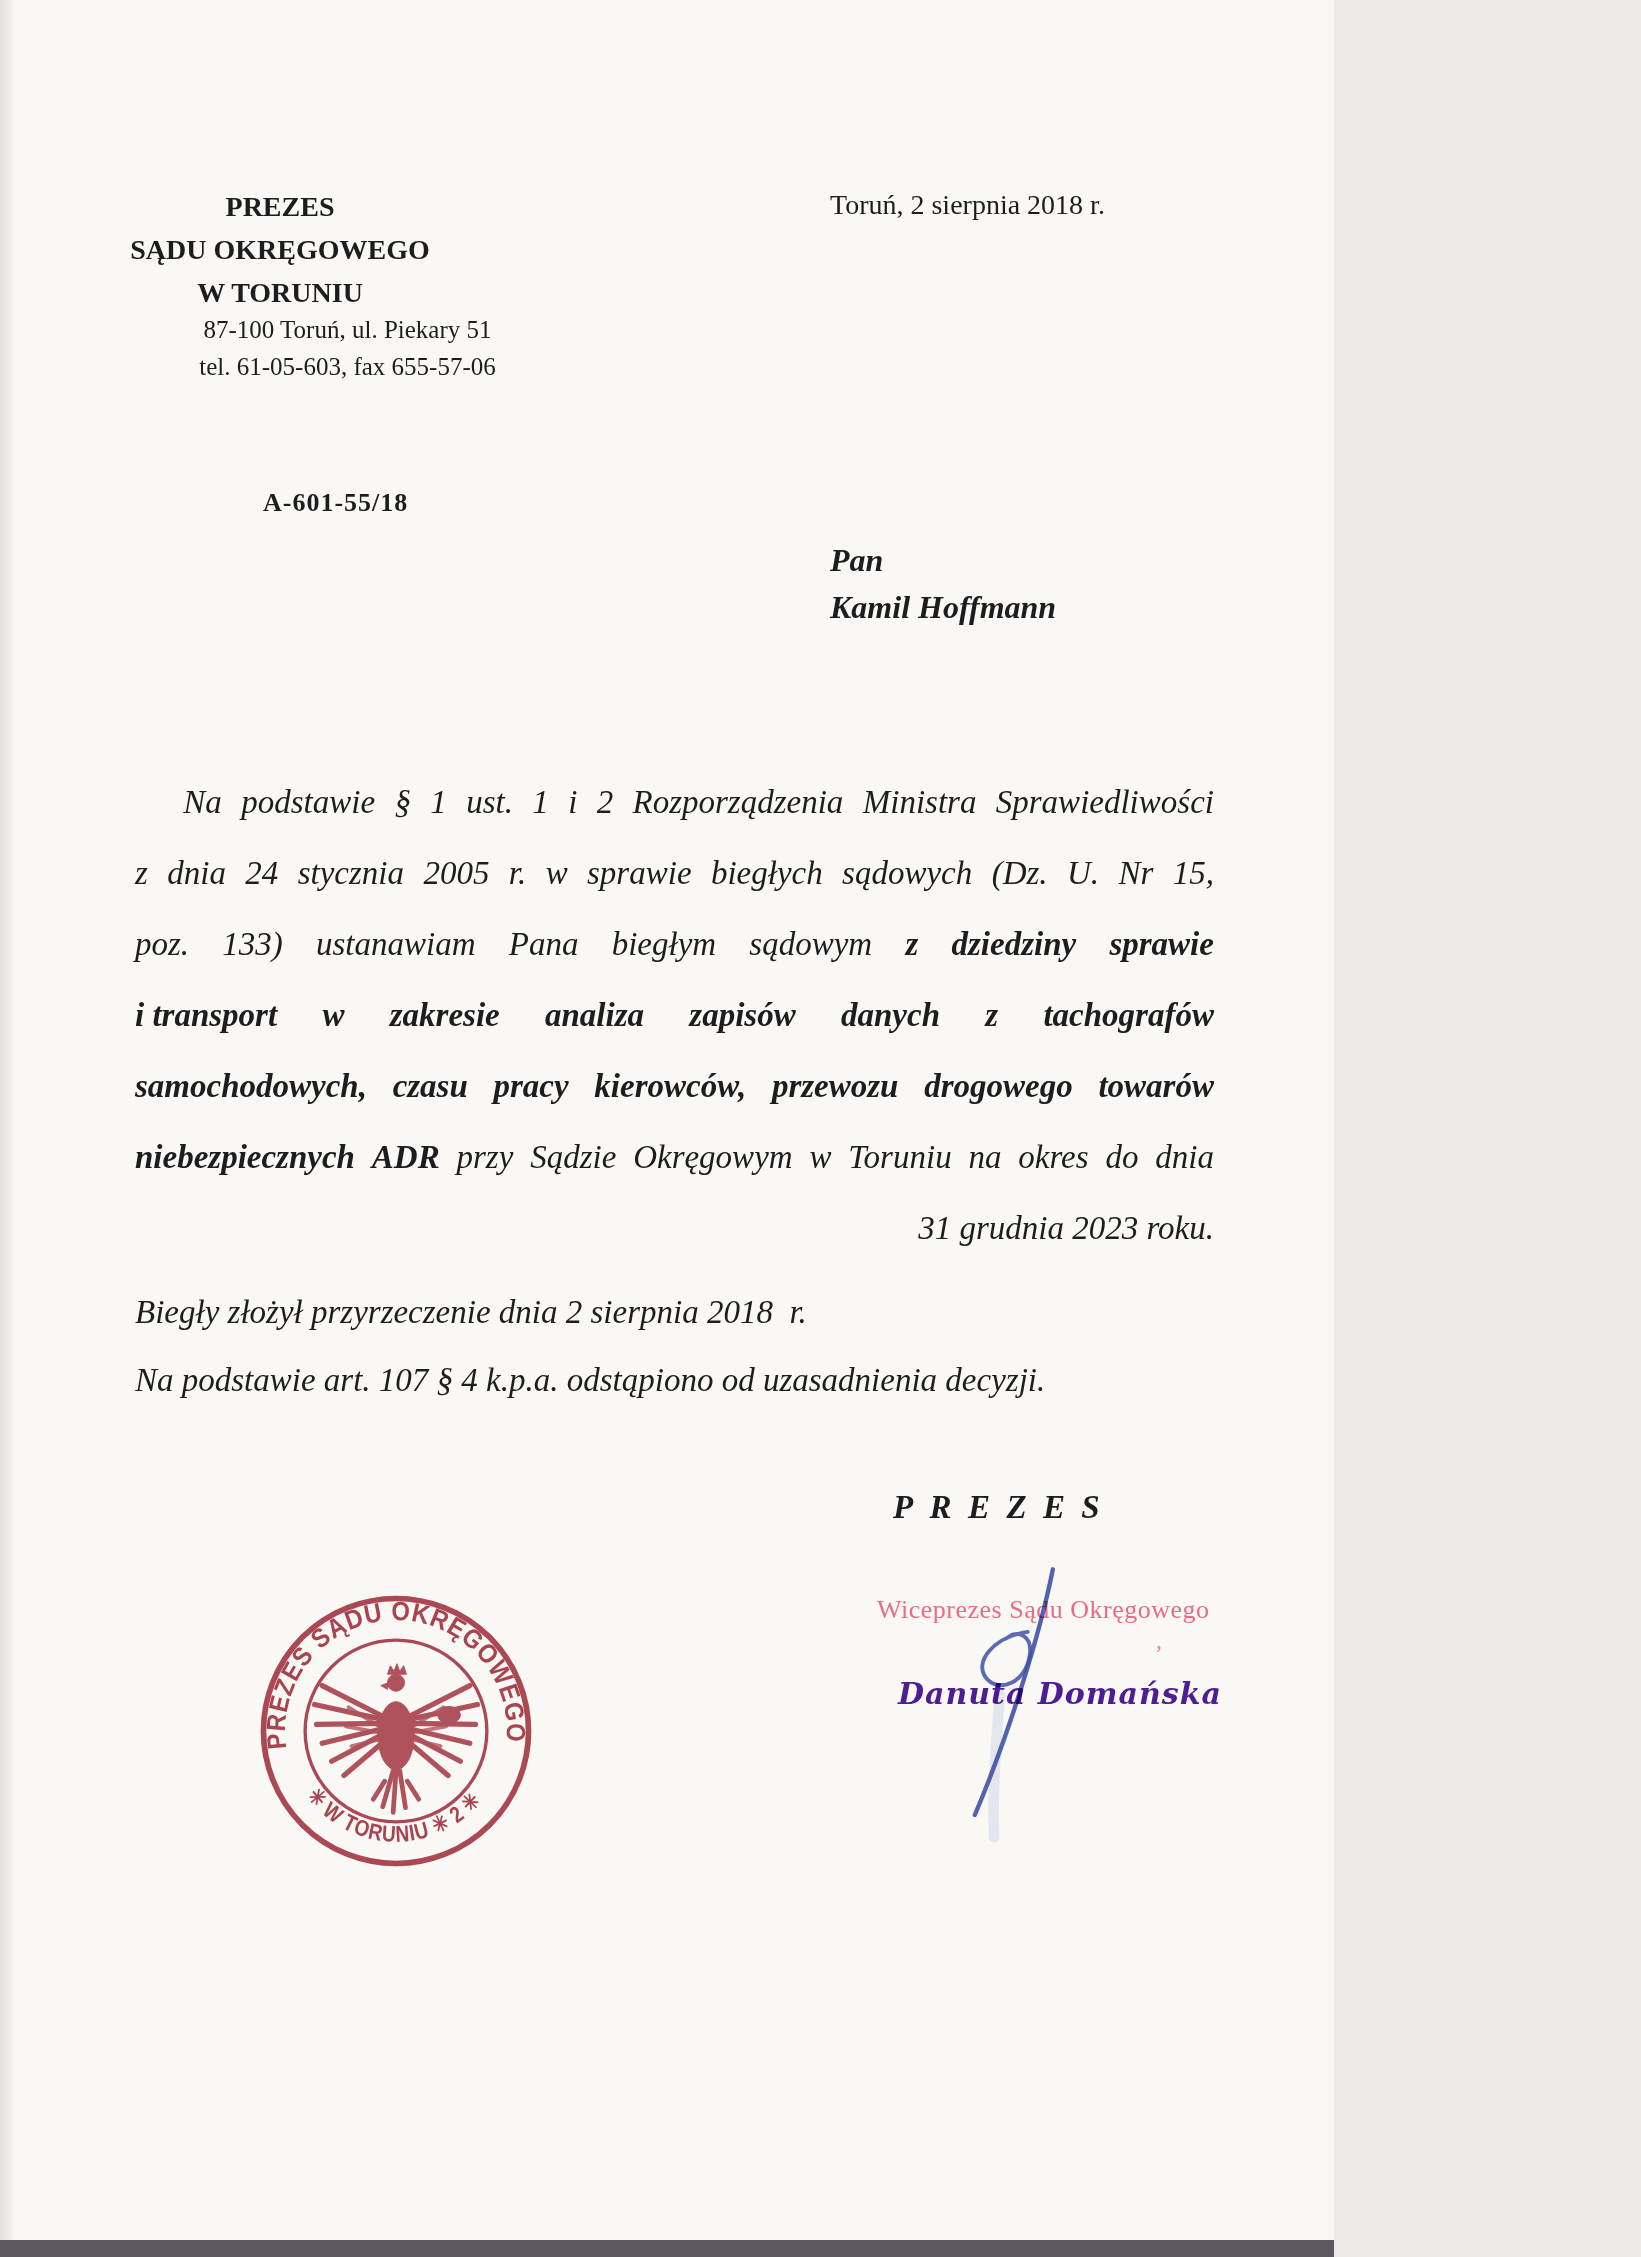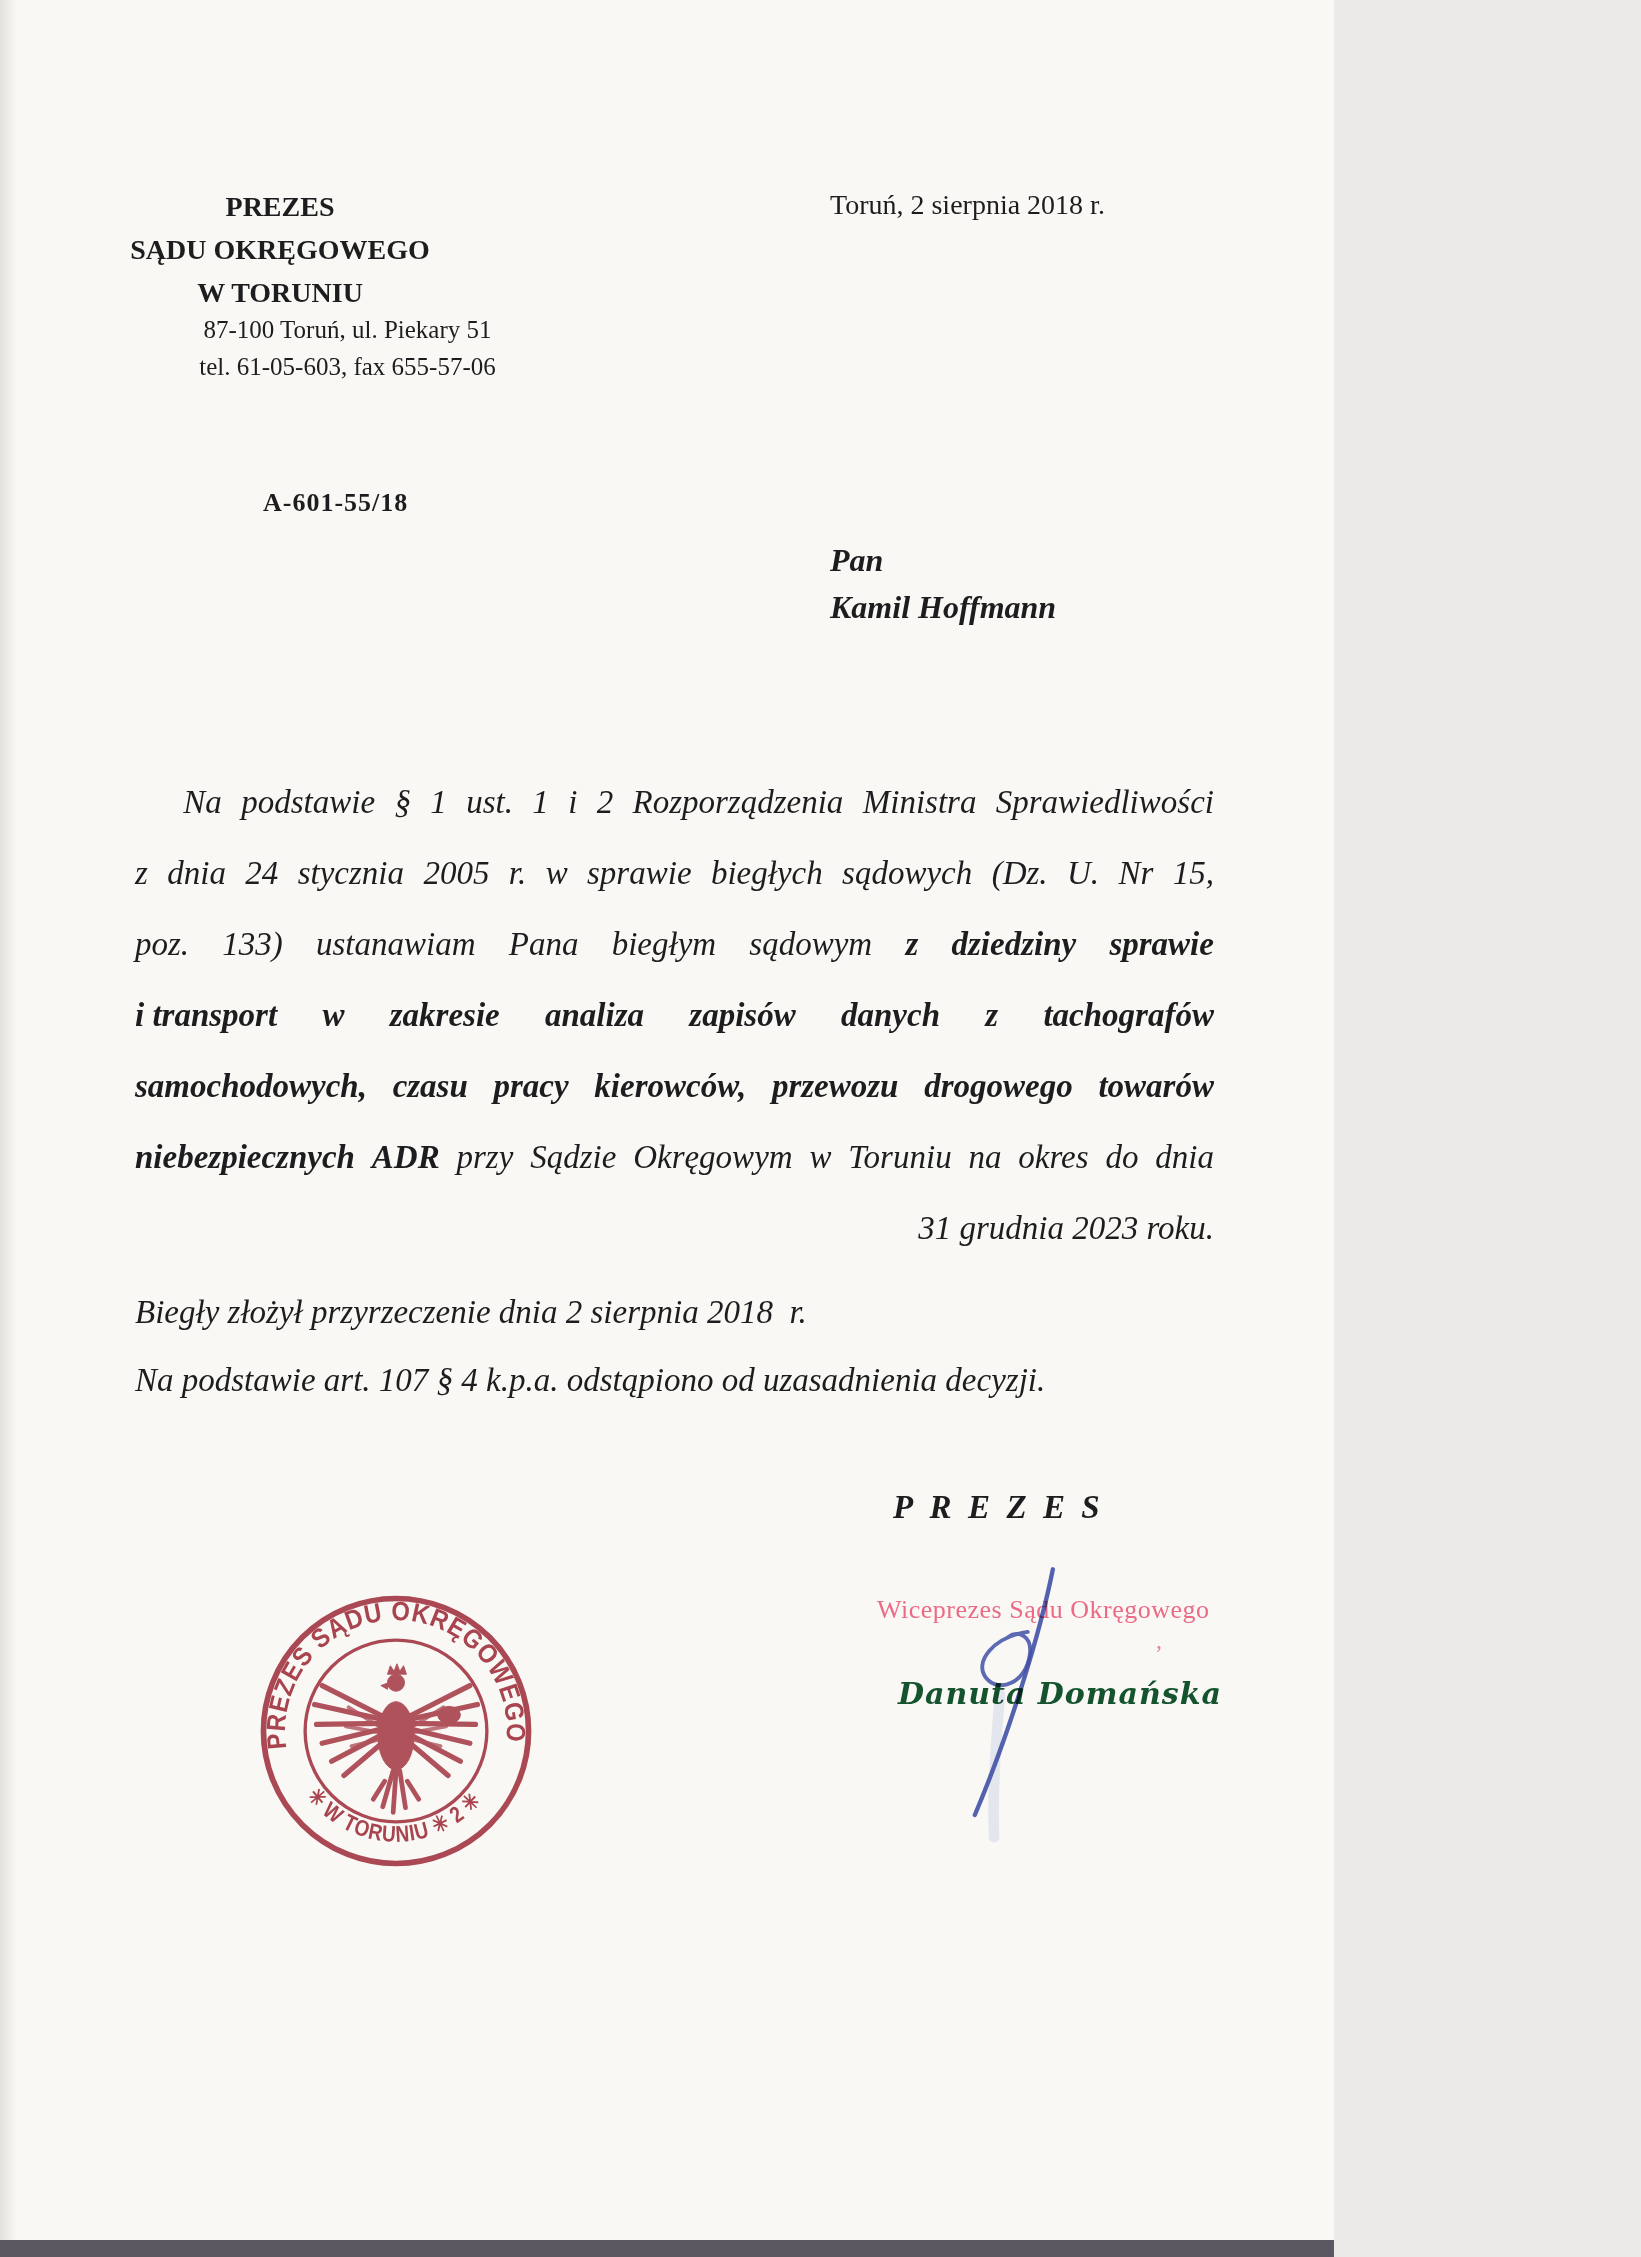--- a/index.html
+++ b/index.html
@@ -30,21 +30,21 @@
   .closing{position:absolute;left:135px;height:71px;line-height:71px;
     font-size:33px;font-style:italic;white-space:nowrap;}
   .closing.c1{top:1277px;}
   .closing.c2{top:1345px;}
   
   .prezes-title{position:absolute;left:893px;top:1489px;font-size:33px;font-weight:bold;
     font-style:italic;letter-spacing:16.4px;}
   .stamp-role{position:absolute;left:877px;top:1595px;font-size:26px;color:#ec6a85;
     letter-spacing:0.5px;}
   .stamp-name{position:absolute;left:898px;top:1676px;font-size:30px;font-weight:bold;
-    font-style:italic;color:#14532d;font-family:"DejaVu Serif",serif;letter-spacing:1px;}
+    font-style:italic;color:#4c1d95;font-family:"DejaVu Serif",serif;letter-spacing:1px;}
   .pink-tick{position:absolute;left:1155px;top:1641px;font-size:23px;color:#e4607c;opacity:.8;}
   .pen-svg{position:absolute;left:917px;top:1540px;mix-blend-mode:multiply;}
   .stamp-svg{position:absolute;left:254px;top:1589px;mix-blend-mode:multiply;}
   
   .mark{position:absolute;font-size:14.5px;color:#6f6f6f;letter-spacing:5.8px;opacity:.75;
     font-family:"Liberation Serif",serif;}
   .mark.m1{left:1512px;top:210px;}
   .mark.m2{left:1510px;top:950px;}
   .mark.m3{left:1502px;top:1676px;}
   .mark.m4{left:1336px;top:2151px;font-size:21px;letter-spacing:0;transform:rotate(18deg);color:#8a8a8a;}

